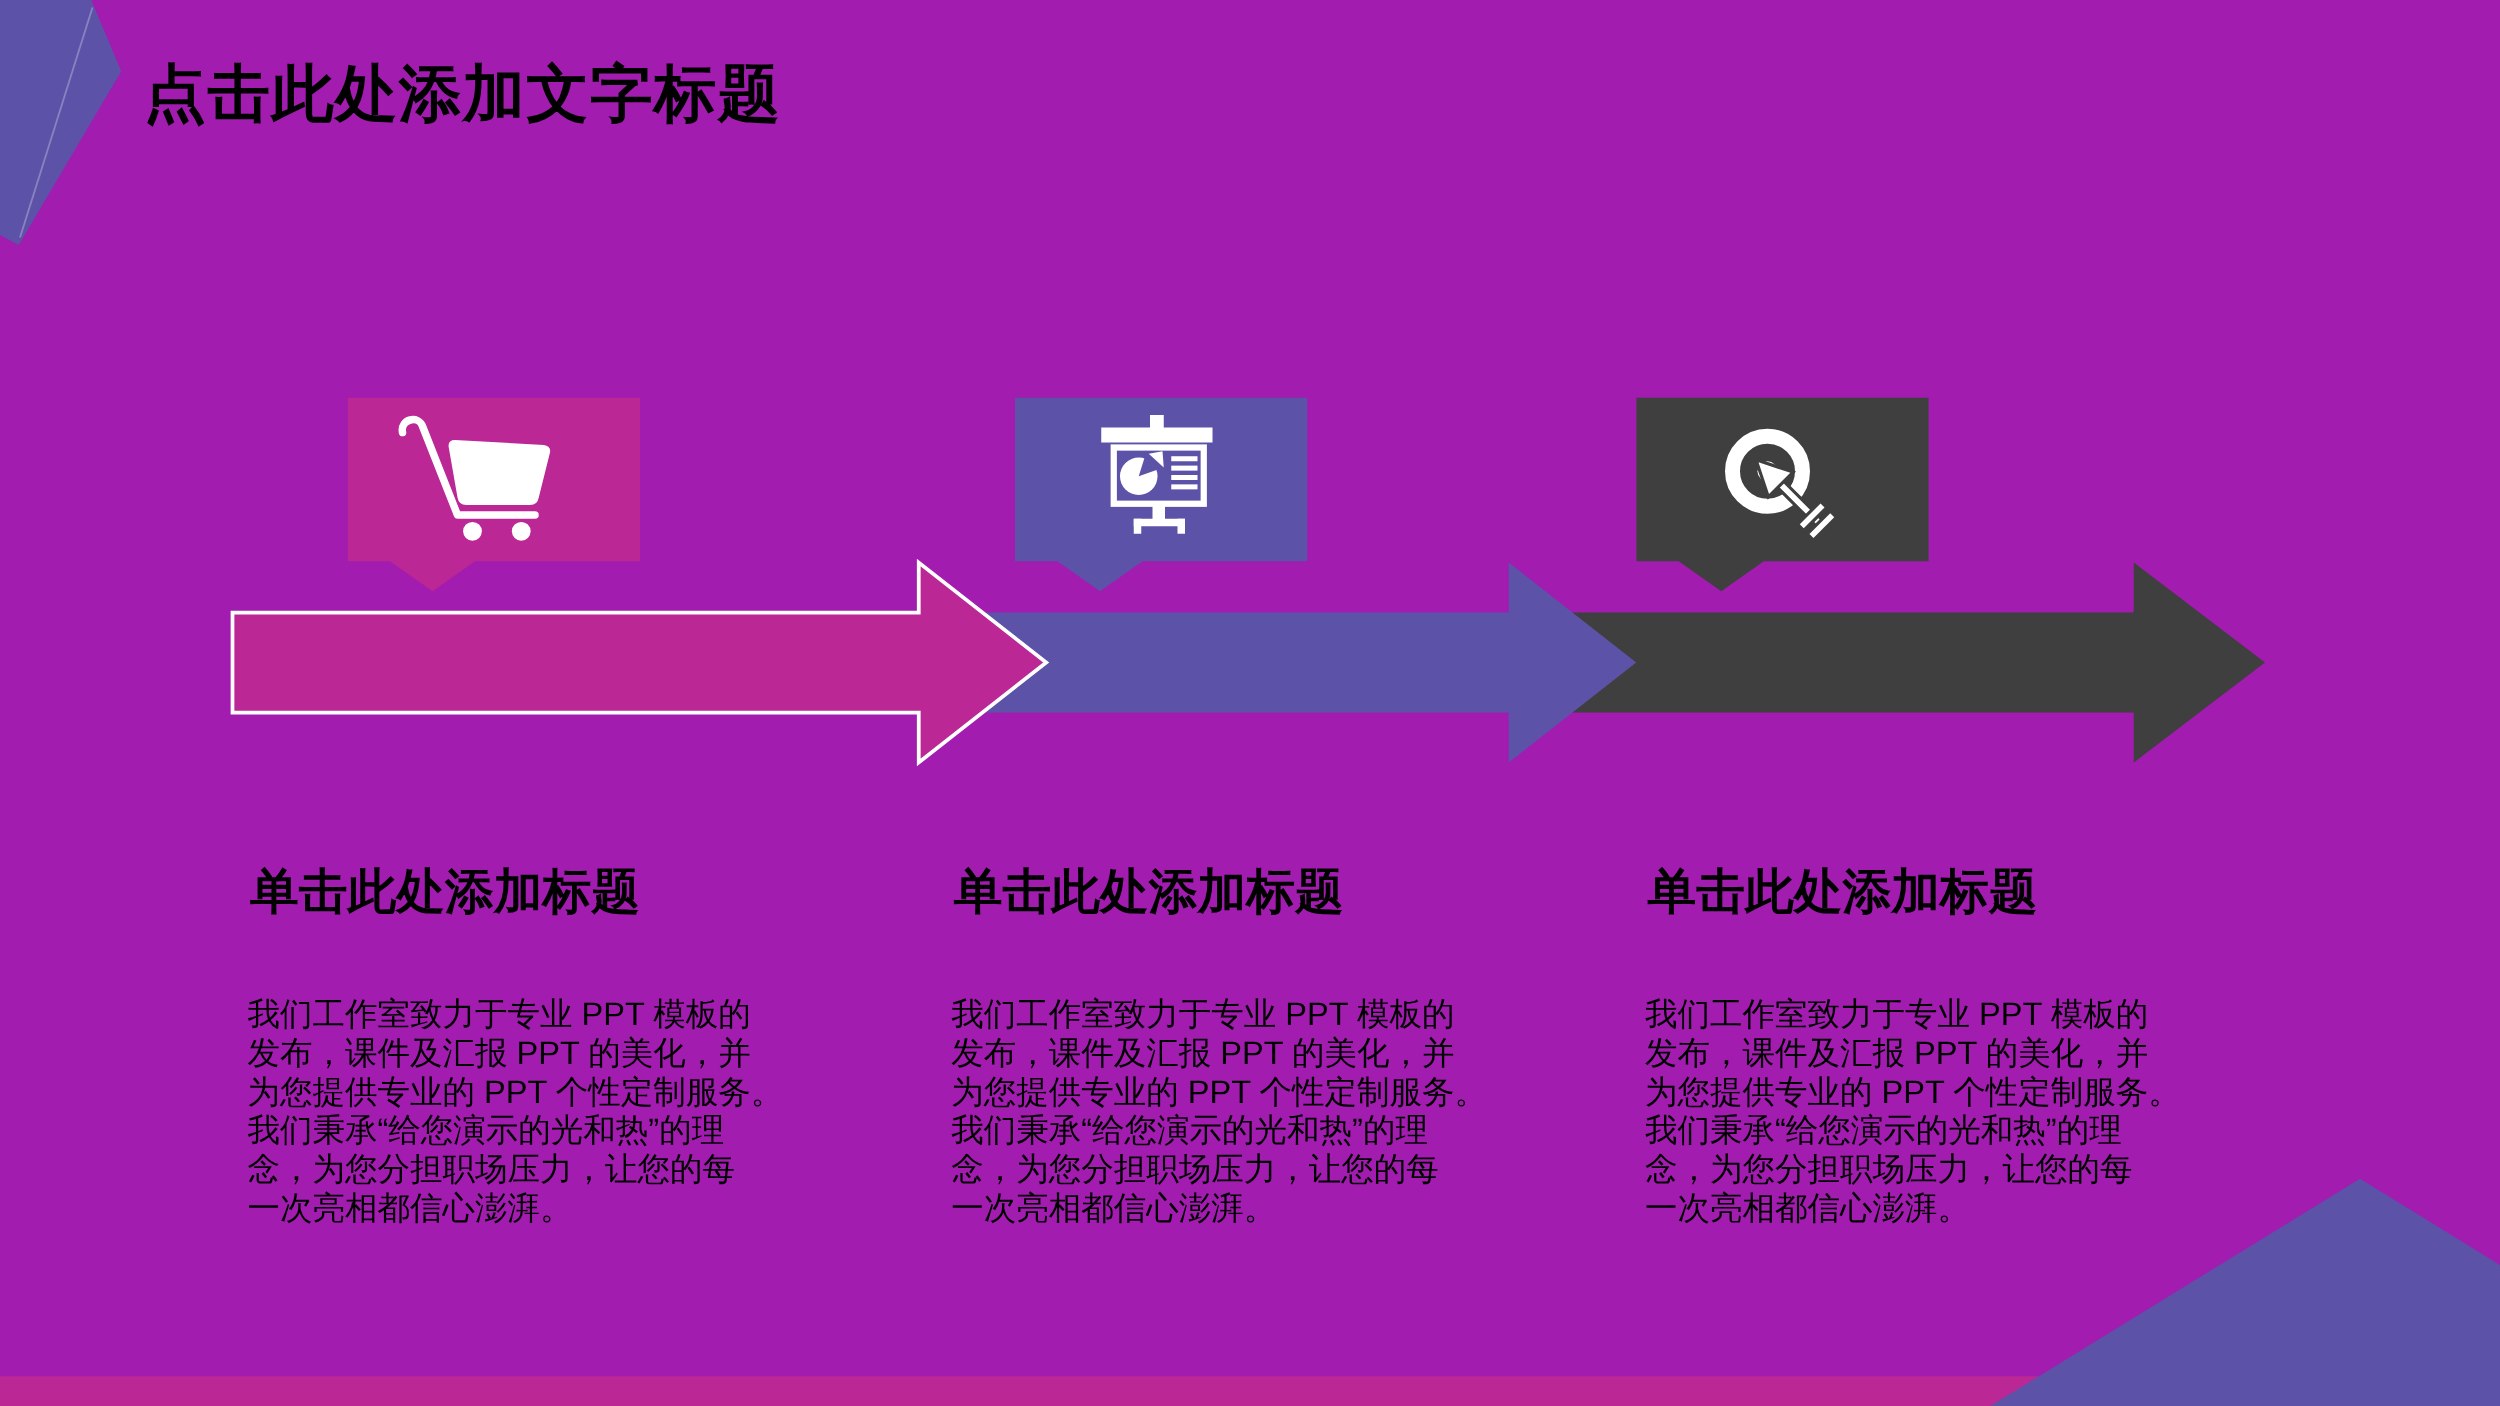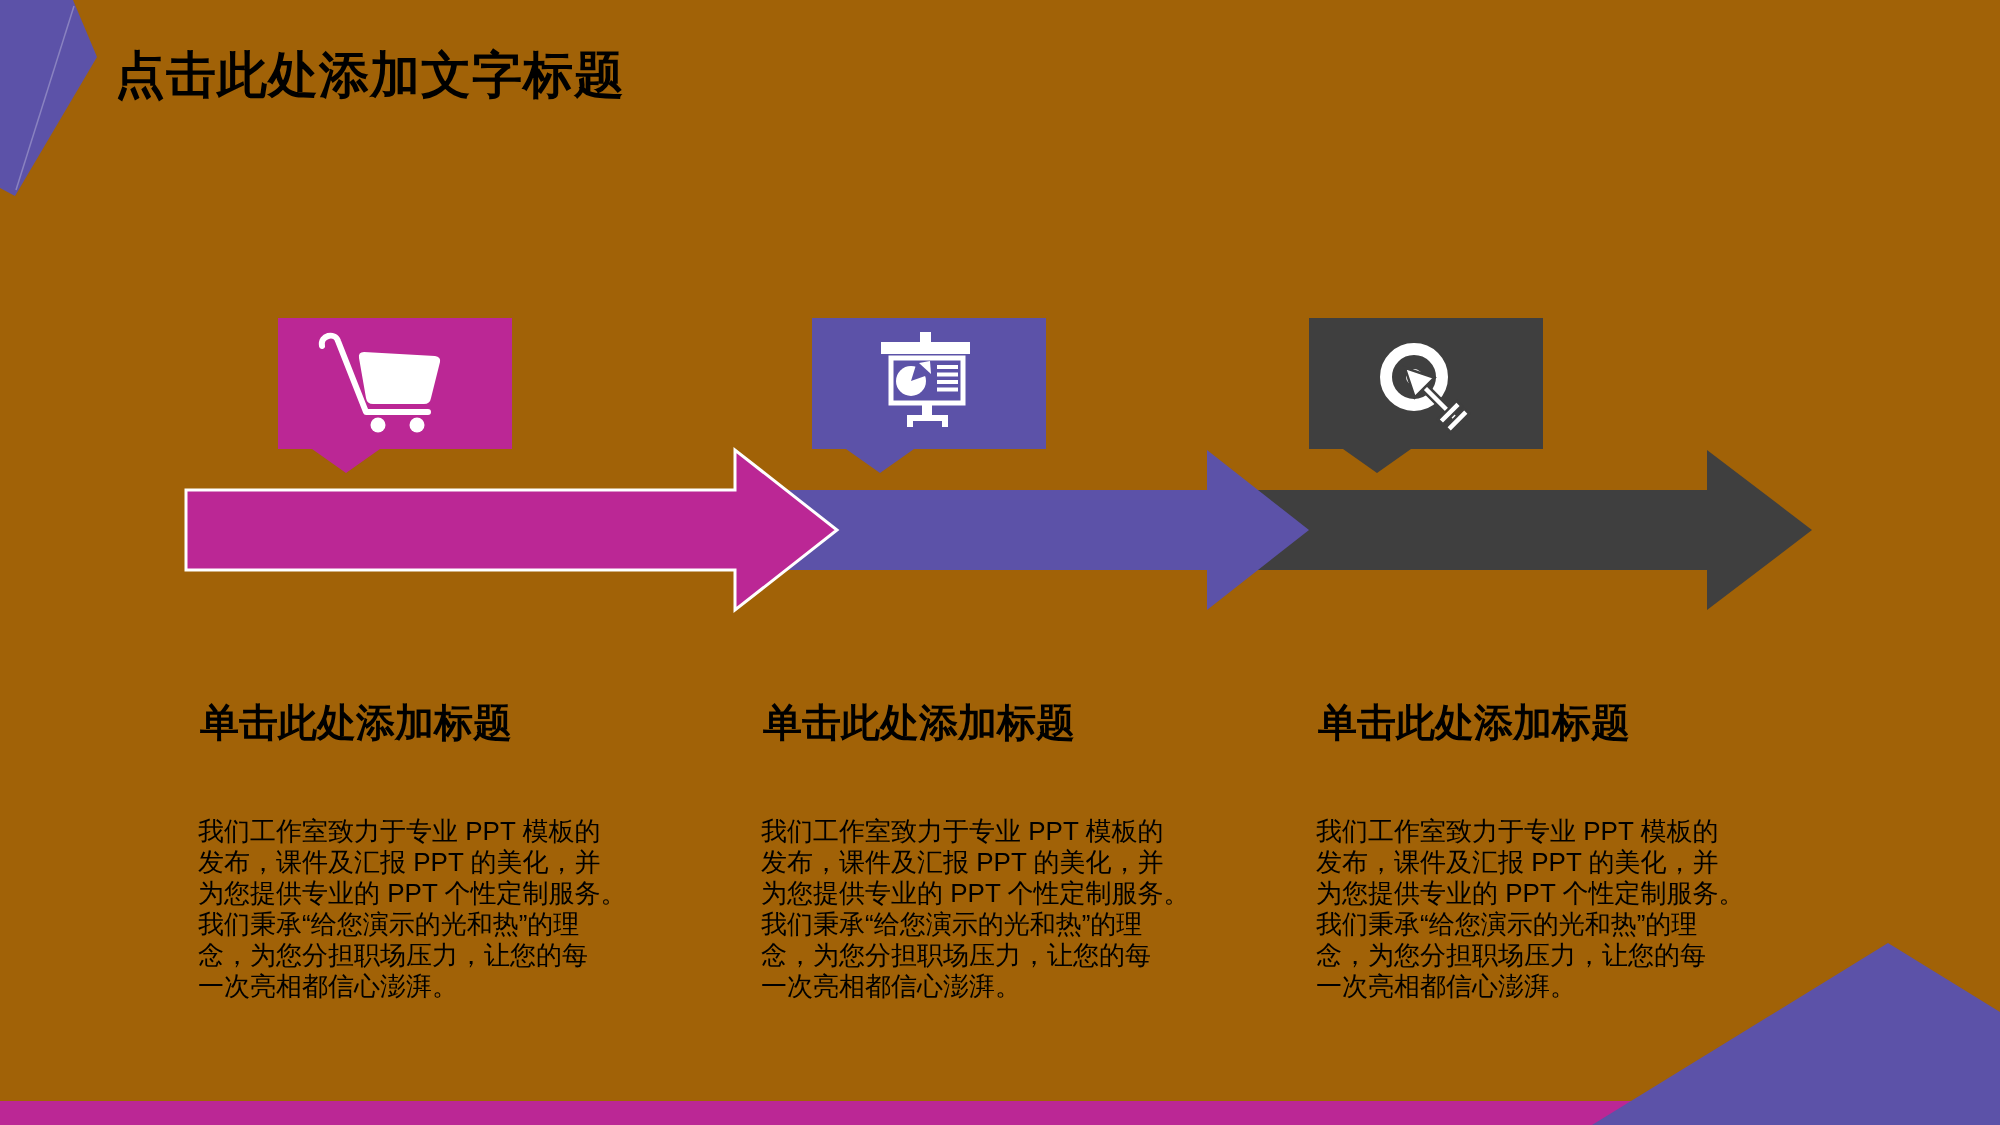--- a/index.html
+++ b/index.html
@@ -1,30 +1,30 @@
 <!DOCTYPE html>
 <html><head>
 <meta charset="utf-8">
 <style>
   html,body{margin:0;padding:0;background:#888;}
   .slide{
-    position:relative;width:2000px;height:1125px;background:#a16207;
+    position:relative;width:2000px;height:1125px;background:#a21caf;
     overflow:hidden;font-family:"Liberation Sans","DejaVu Sans",sans-serif;
   }
   .abs{position:absolute;}
   .slide-title{
     left:115px;top:42px;font-size:50px;font-weight:700;color:#000;
     letter-spacing:1px;white-space:nowrap;
   }
   .step-heading{
-    top:686px;font-size:39px;font-weight:700;color:#000;white-space:nowrap;margin-top:10px;
+    top:686px;font-size:39px;font-weight:700;color:#000;white-space:nowrap;
   }
   .step-body{
     top:796px;width:445px;font-size:26px;line-height:31px;color:#000;
-    white-space:pre-line;font-weight:400;margin-top:20px;
+    white-space:pre-line;font-weight:400;
   }
   .h1x{left:200px;} .h2x{left:763px;} .h3x{left:1318px;}
   .b1x{left:198px;} .b2x{left:761px;} .b3x{left:1316px;}
   .bubble{top:318px;width:234px;height:156px;}
   .bb1{left:278px;} .bb2{left:812px;} .bb3{left:1309px;}
   .bottom-bar{left:0;top:1101px;width:2000px;height:24px;}
   .corner-tl{left:0;top:0;}
   .corner-br{left:1560px;top:935px;}
   .logo-text{
     left:1782px;top:1036px;font-size:62px;font-weight:700;color:#ffffff;

